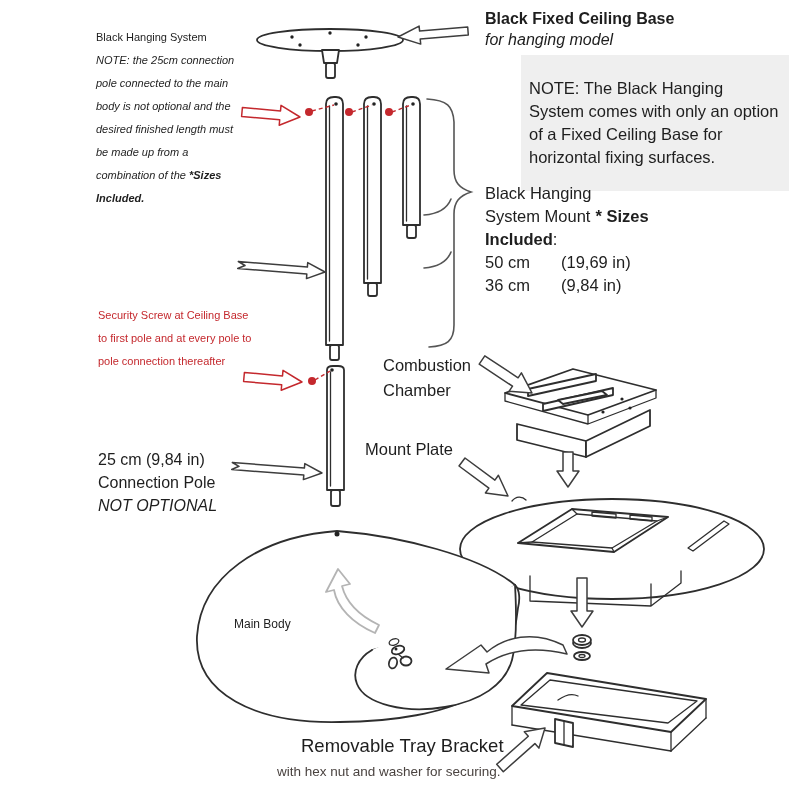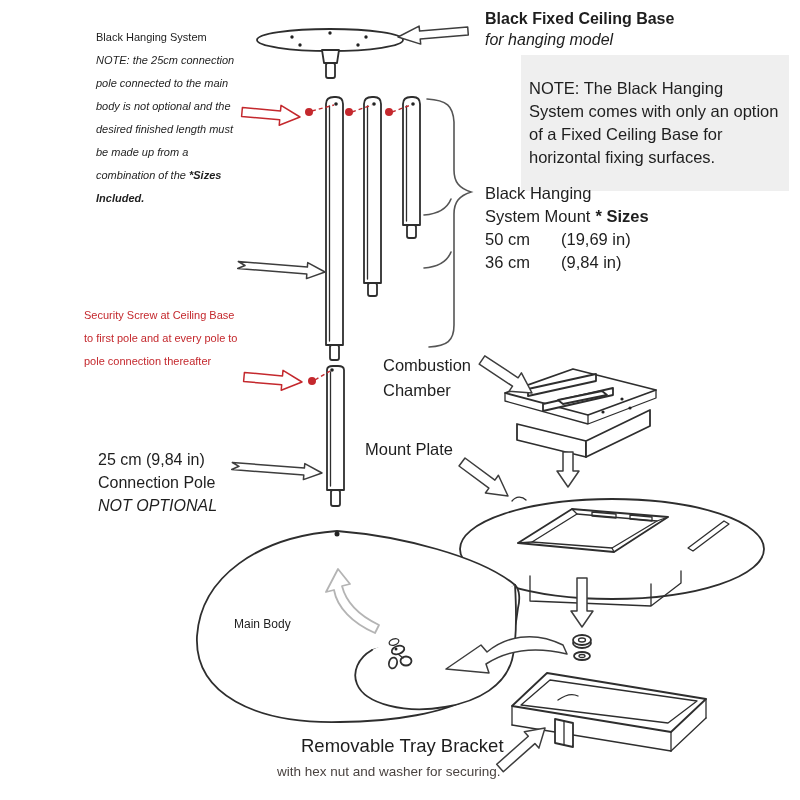--- a/index.html
+++ b/index.html
@@ -4,21 +4,21 @@
 <style>
   html,body{margin:0;padding:0;}
   body{width:800px;height:800px;background:#ffffff;position:relative;overflow:hidden;
        font-family:"Liberation Sans", sans-serif;color:var(--text,#1e1e1e);}
   .abs{position:absolute;}
   svg{position:absolute;left:0;top:0;}
   .txt{font-size:11px;line-height:23px;}
   .italic{font-style:italic;}
   .bold{font-weight:bold;}
   #hanging-system-block{left:96px;top:26px;width:152px;}
-  #security-note-block{left:84px;top:304px;width:154px;color:var(--red,#c4282d);}
+  #security-note-block{left:98px;top:304px;width:154px;color:var(--red,#c4282d);}
   #connection-pole-block{left:98px;top:448px;width:170px;font-size:16px;}
   #ceiling-base-title{left:485px;top:10px;font-size:16px;font-weight:bold;}
   #ceiling-base-subtitle{left:485px;top:31px;font-size:16px;font-style:italic;}
   #ceiling-base-note{left:478px;top:55px;width:252px;background:var(--note_bg,#efefef);
       padding:22px 8px;font-size:16.5px;line-height:23px;margin-left:43px;}
   #pole-sizes-block{left:485px;top:182px;font-size:16.5px;line-height:23px;}
   #pole-sizes-block .b2b{margin-left:5px;}
   .size-row{display:flex;}
   .size-row .cm{width:76px;}
   #combustion-label{left:383px;top:353px;width:97px;text-align:left;font-size:16.5px;line-height:25px;}
@@ -214,20 +214,23 @@
 
 <div class="abs" id="ceiling-base-title">Black Fixed Ceiling Base</div>
 <div class="abs" id="ceiling-base-subtitle">for hanging model</div>
 <div class="abs" id="ceiling-base-note">NOTE: The Black Hanging System comes with only an option of a Fixed Ceiling Base for horizontal fixing surfaces.</div>
 
 <div class="abs" id="pole-sizes-block">
   <div>Black Hanging</div>
   <div>
     <span>System Mount</span><span class="bold b2b">* Sizes</span>
   </div>
+  <div>
+    <span class="bold">Included</span><span>:</span>
+  </div>
   <div class="size-row">
     <span class="cm">50 cm</span>
     <span>(19,69 in)</span>
   </div>
   <div class="size-row">
     <span class="cm">36 cm</span>
     <span>(9,84 in)</span>
   </div>
 </div>
 

